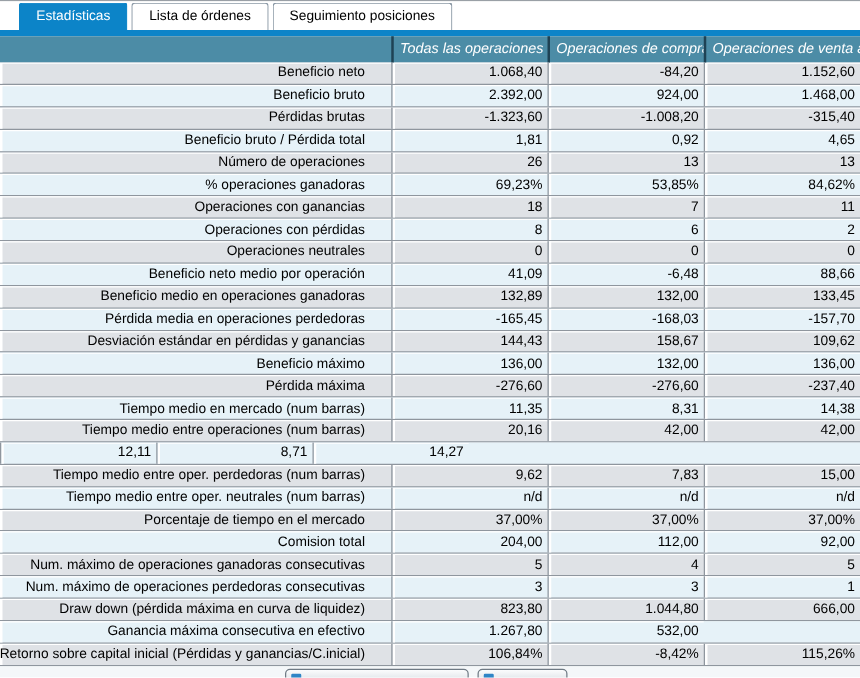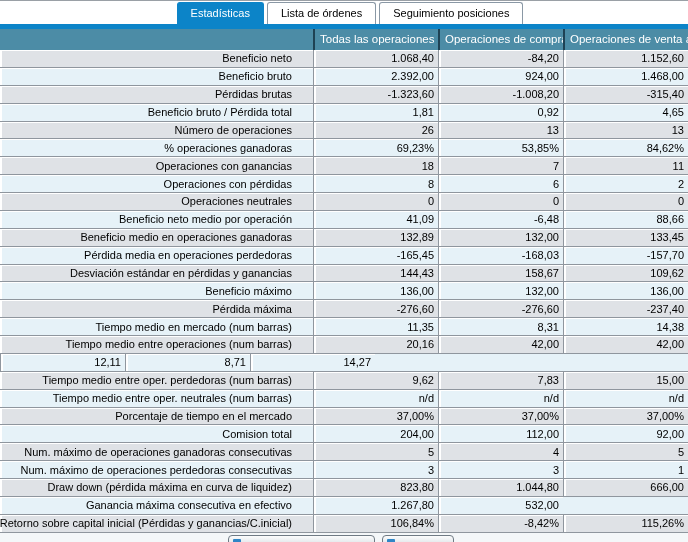--- a/index.html
+++ b/index.html
@@ -3,31 +3,31 @@
 <meta charset="utf-8">
 <style>
   html,body{margin:0;padding:0;}
   body{
     width:688px;height:542px;overflow:hidden;background:#ffffff;
     font-family:"Liberation Sans", sans-serif;
     border-top:1px solid #9aa0a6;box-sizing:border-box;
     position:relative;
   }
   
-  .tabbar{height:23px;padding-left:15px;display:flex;align-items:flex-end;background:#ffffff;justify-content:center;}
+  .tabbar{height:23px;padding-left:15px;display:flex;align-items:flex-end;background:#ffffff;}
   .tab{
     height:21px;line-height:21px;padding:0 13px;font-size:11px;color:#000;
     background:#ffffff;border:1px solid #8a98a5;border-bottom:none;
     border-radius:3px 3px 0 0;margin-right:3px;white-space:nowrap;cursor:default;
   }
   .tab.active{background:var(--accent,#0c84c8);color:#ffffff;border-color:var(--accent,#0c84c8);}
   .accentbar{height:5px;background:var(--accent,#0c84c8);}
   
   .thead{display:flex;height:21px;background:var(--teal,#4c8ca6);}
-  .th{box-sizing:border-box;color:#ffffff;font-size:11.5px;line-height:21px;overflow:hidden;white-space:nowrap;}
+  .th{box-sizing:border-box;color:#ffffff;font-size:11.5px;line-height:21px;overflow:hidden;white-space:nowrap;font-style:italic;}
   .thlabel{width:313px;}
   .thval{width:125px;border-left:2px solid #1e4254;padding-left:5px;}
   .row{display:flex;height:17.88px;box-sizing:border-box;border-bottom:1px solid #8f969e;}
   .row.gray{background:var(--rowgray,#dfe2e6);}
   .row.blue{background:var(--rowblue,#e6f2f8);}
   .cell{
     box-sizing:border-box;font-size:11px;color:#000;display:flex;align-items:center;
     overflow:hidden;white-space:nowrap;justify-content:flex-end;
   }
   .labelcell{width:313px;padding-right:21px;box-shadow:inset 0 1px 0 #ffffff,inset 2px 0 0 #ffffff;}

